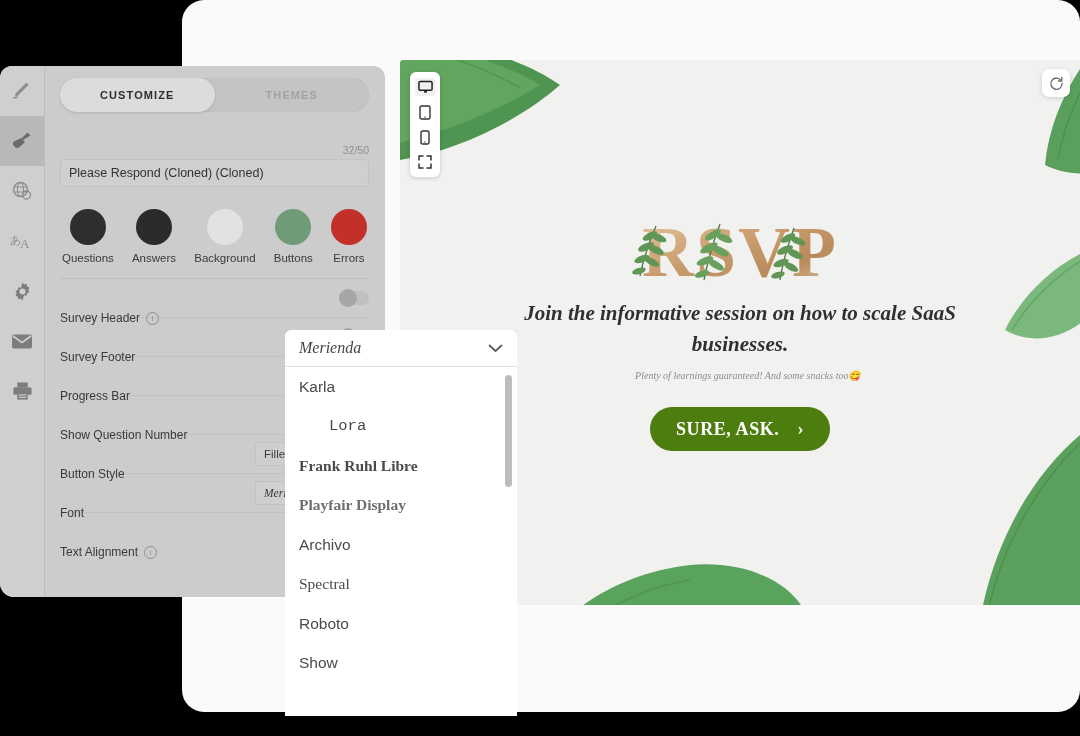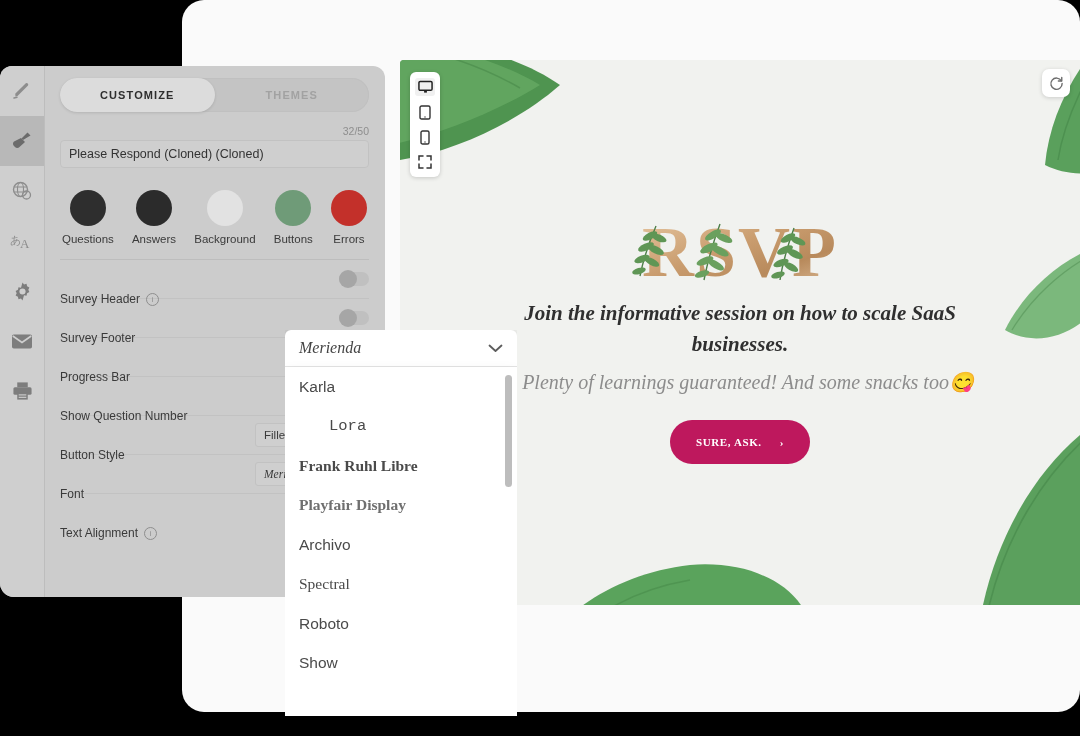--- a/index.html
+++ b/index.html
@@ -57,26 +57,26 @@
     position:absolute;left:0;right:0;top:0;
   }
   .sprig{position:absolute;pointer-events:none;}
   .headline{
     font-family:"Liberation Serif", serif;
     font-size:21px;font-weight:700;font-style:italic;color:#2f2f2f;
     text-align:center;line-height:31px;width:470px;margin:0 0 10px 0;
   }
   .subline{
     font-family:"Liberation Serif", serif;
-    font-size:20px;font-style:italic;color:#8c8c8c;margin:0 0 26px 16px;
+    font-size:10px;font-style:italic;color:#8c8c8c;margin:0 0 26px 16px;
   }
   .cta-btn{
-    background:#be185d;color:#fff;border:none;border-radius:22px;
+    background:#4d7c0f;color:#fff;border:none;border-radius:22px;
     height:44px;padding:0 26px;display:inline-flex;align-items:center;gap:18px;
-    font-family:"Liberation Serif", serif;font-size:11px;font-weight:700;
+    font-family:"Liberation Serif", serif;font-size:18px;font-weight:700;
     letter-spacing:.6px;cursor:pointer;
   }
 
   
   .settings-panel{
     position:absolute;left:0;top:66px;width:385px;height:531px;
     background:#cccccc;border-radius:12px 12px 12px 14px;
     overflow:hidden;z-index:8;
   }
   .icon-rail{
@@ -92,21 +92,21 @@
     margin-top:12px;height:34px;background:#c4c4c4;border-radius:17px;display:flex;
     box-shadow:inset 0 0 0 1px #c0c0c0;
   }
   .tab{
     flex:1;display:flex;align-items:center;justify-content:center;
     font-size:11px;font-weight:700;letter-spacing:1.1px;color:#a2a2a2;border-radius:17px;
     cursor:pointer;
   }
   .tab.active{background:#dcdcdc;color:#2e2e2e;box-shadow:0 1px 3px rgba(0,0,0,.12);}
 
-  .counter{text-align:right;font-size:10.5px;color:#8e8e8e;margin-top:13px;}
+  .counter{text-align:right;font-size:10.5px;color:#8e8e8e;margin-top:32px;}
   .title-input{
     margin-top:3px;height:26px;border:1px solid #c2c2c2;border-radius:4px;background:#cfcfcf;
     display:flex;align-items:center;padding:0 8px;font-size:12.5px;color:#333;
   }
 
   .swatches{display:flex;justify-content:space-between;margin:22px 2px 0 2px;}
   .swatch{display:flex;flex-direction:column;align-items:center;gap:7px;cursor:pointer;}
   .dot{width:36px;height:36px;border-radius:50%;}
   .sw-label{font-size:11.5px;color:#3a3a3a;}
 

